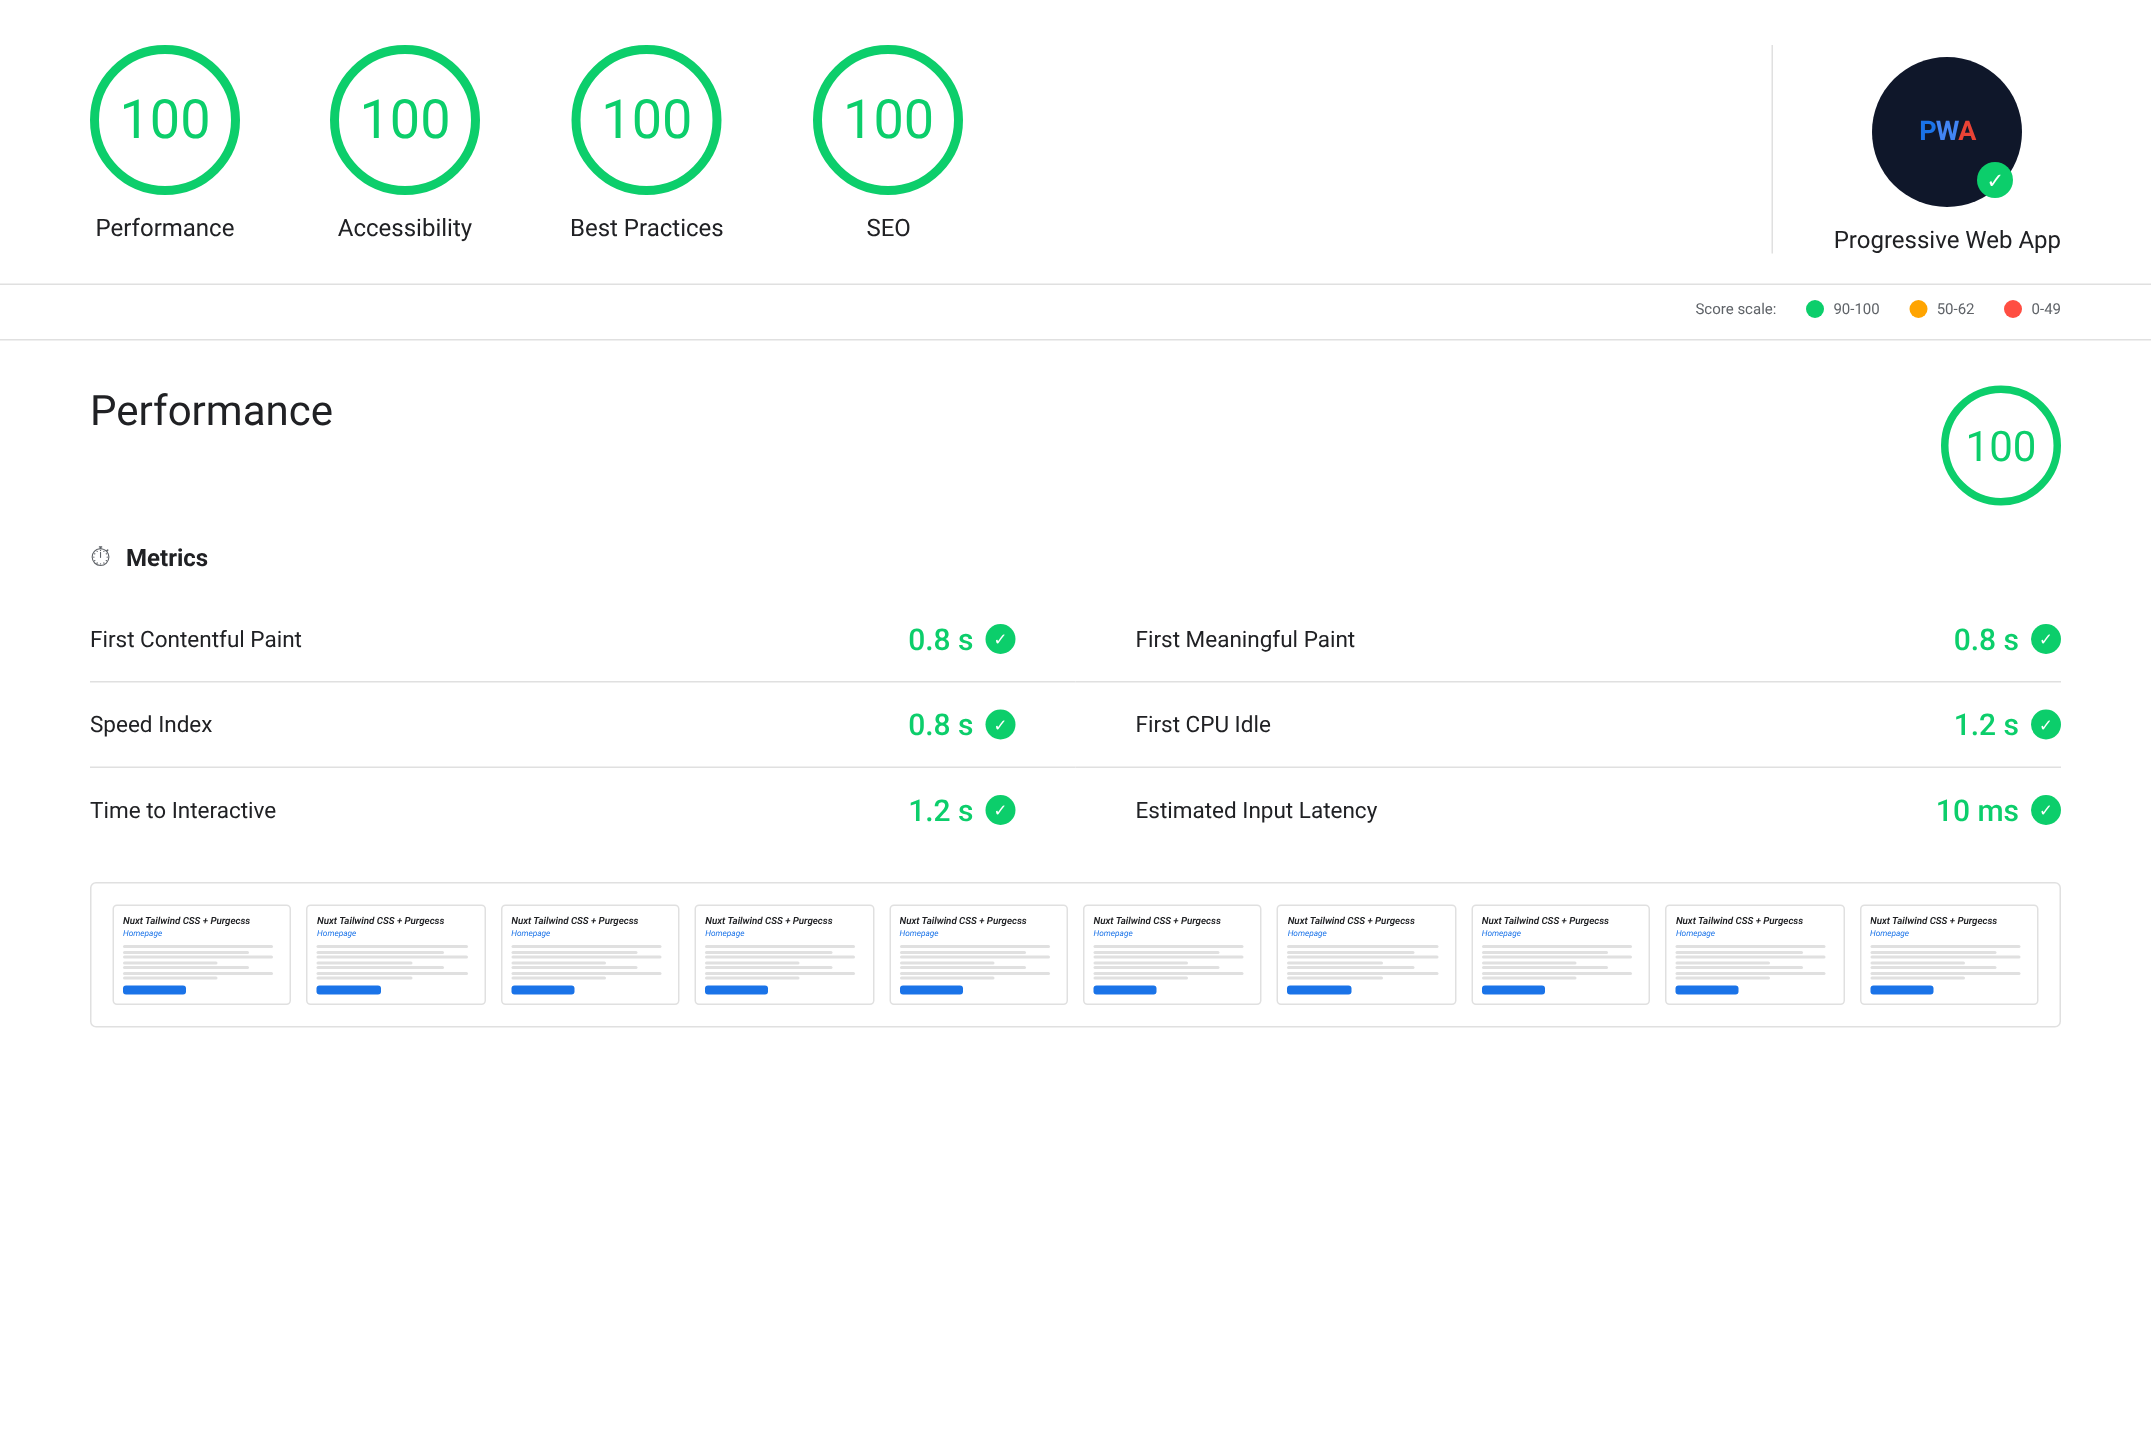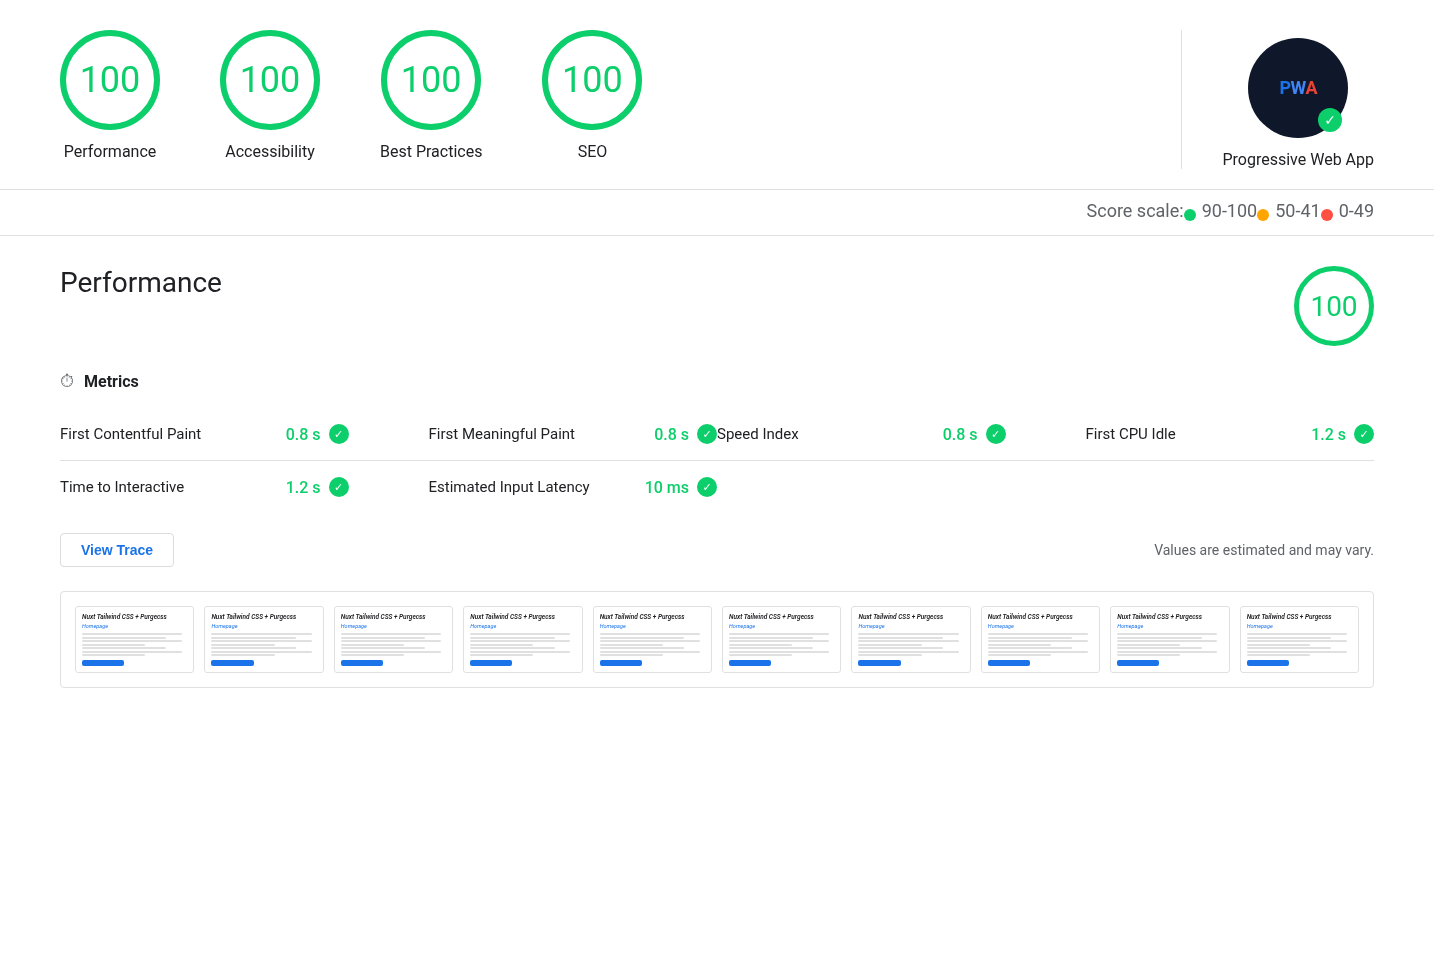--- a/index.html
+++ b/index.html
@@ -101,24 +101,25 @@
       font-size: 16px;
       color: #202124;
       text-align: center;
     }
 
     
     .score-scale {
       display: flex;
       justify-content: flex-end;
       align-items: center;
+      gap: 20px;
       padding: 10px 60px 14px 60px;
       border-bottom: 1px solid #e0e0e0;
       color: #5f6368;
-      font-size: 18px;
+      font-size: 10px;
     }
     .scale-item {
       display: flex;
       align-items: flex-end;
       gap: 6px;
     }
     .scale-dot {
       width: 12px;
       height: 12px;
       border-radius: 50%;
@@ -170,21 +171,21 @@
     }
     .metrics-title {
       font-size: 16px;
       font-weight: 700;
       color: #202124;
     }
 
     
     .metrics-grid {
       display: grid;
-      grid-template-columns: 1fr 1fr 1fr 1fr;
+      grid-template-columns: 1fr 1fr;
       gap: 0;
       margin-bottom: 20px;
     }
     .metric-row {
       display: flex;
       align-items: center;
       justify-content: space-between;
       padding: 16px 20px 16px 0;
       border-bottom: 1px solid #e0e0e0;
     }
@@ -198,21 +199,21 @@
     .metric-name {
       font-size: 15px;
       color: #202124;
     }
     .metric-value-wrap {
       display: flex;
       align-items: center;
       gap: 8px;
     }
     .metric-value {
-      font-size: 16px;
+      font-size: 20px;
       color: #0cce6b;
       font-weight: 500;
     }
     .metric-check {
       width: 20px;
       height: 20px;
       background: #0cce6b;
       border-radius: 50%;
       display: flex;
       align-items: center;
@@ -344,21 +345,21 @@
 </div>
 
 <div class="score-scale">
   <span>Score scale:</span>
   <div class="scale-item">
     <div class="scale-dot green"></div>
     <span>90-100</span>
   </div>
   <div class="scale-item">
     <div class="scale-dot orange"></div>
-    <span>50-41</span>
+    <span>50-62</span>
   </div>
   <div class="scale-item">
     <div class="scale-dot red"></div>
     <span>0-49</span>
   </div>
 </div>
 
 <div class="performance-section">
   <div class="perf-header">
     <h1 class="perf-title">Performance</h1>
@@ -416,24 +417,20 @@
 
     <div class="metric-row" style="border-bottom: none;">
       <span class="metric-name">Estimated Input Latency</span>
       <div class="metric-value-wrap">
         <span class="metric-value">10 ms</span>
         <div class="metric-check">✓</div>
       </div>
     </div>
   </div>
 
-  <div class="trace-row">
-    <button class="view-trace-btn">View Trace</button>
-    <span class="values-note">Values are estimated and may vary.</span>
-  </div>
 
   <div class="thumbnail-strip" id="thumbnail-strip">
   <div class="thumbnail-card">
       <div class="thumb-title">Nuxt Tailwind CSS + Purgecss</div>
       <div class="thumb-link">Homepage</div>
       <div class="thumb-body-lines">
         <div class="thumb-line long"></div>
         <div class="thumb-line medium"></div>
         <div class="thumb-line long"></div>
         <div class="thumb-line short"></div>

